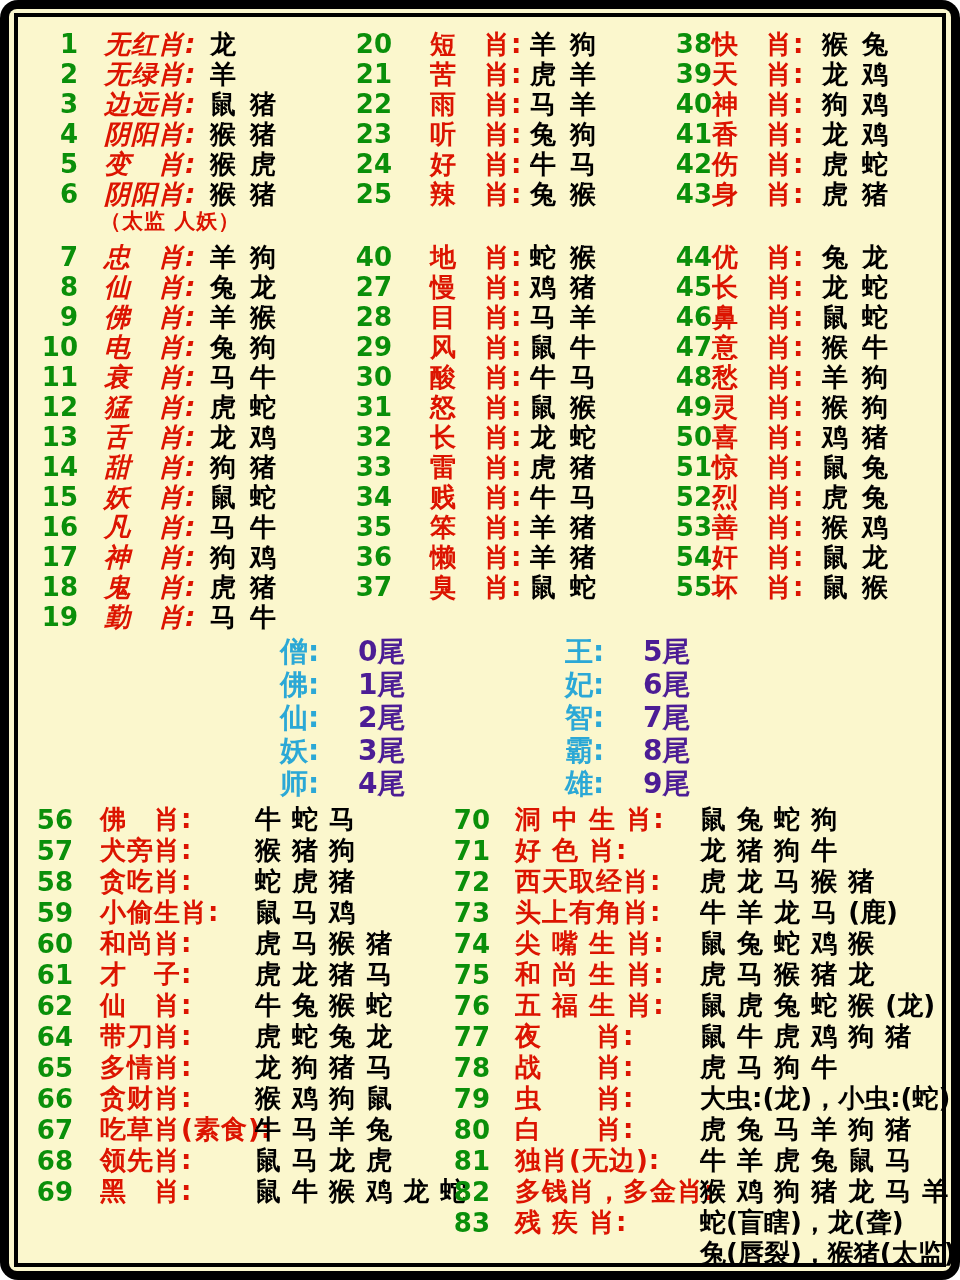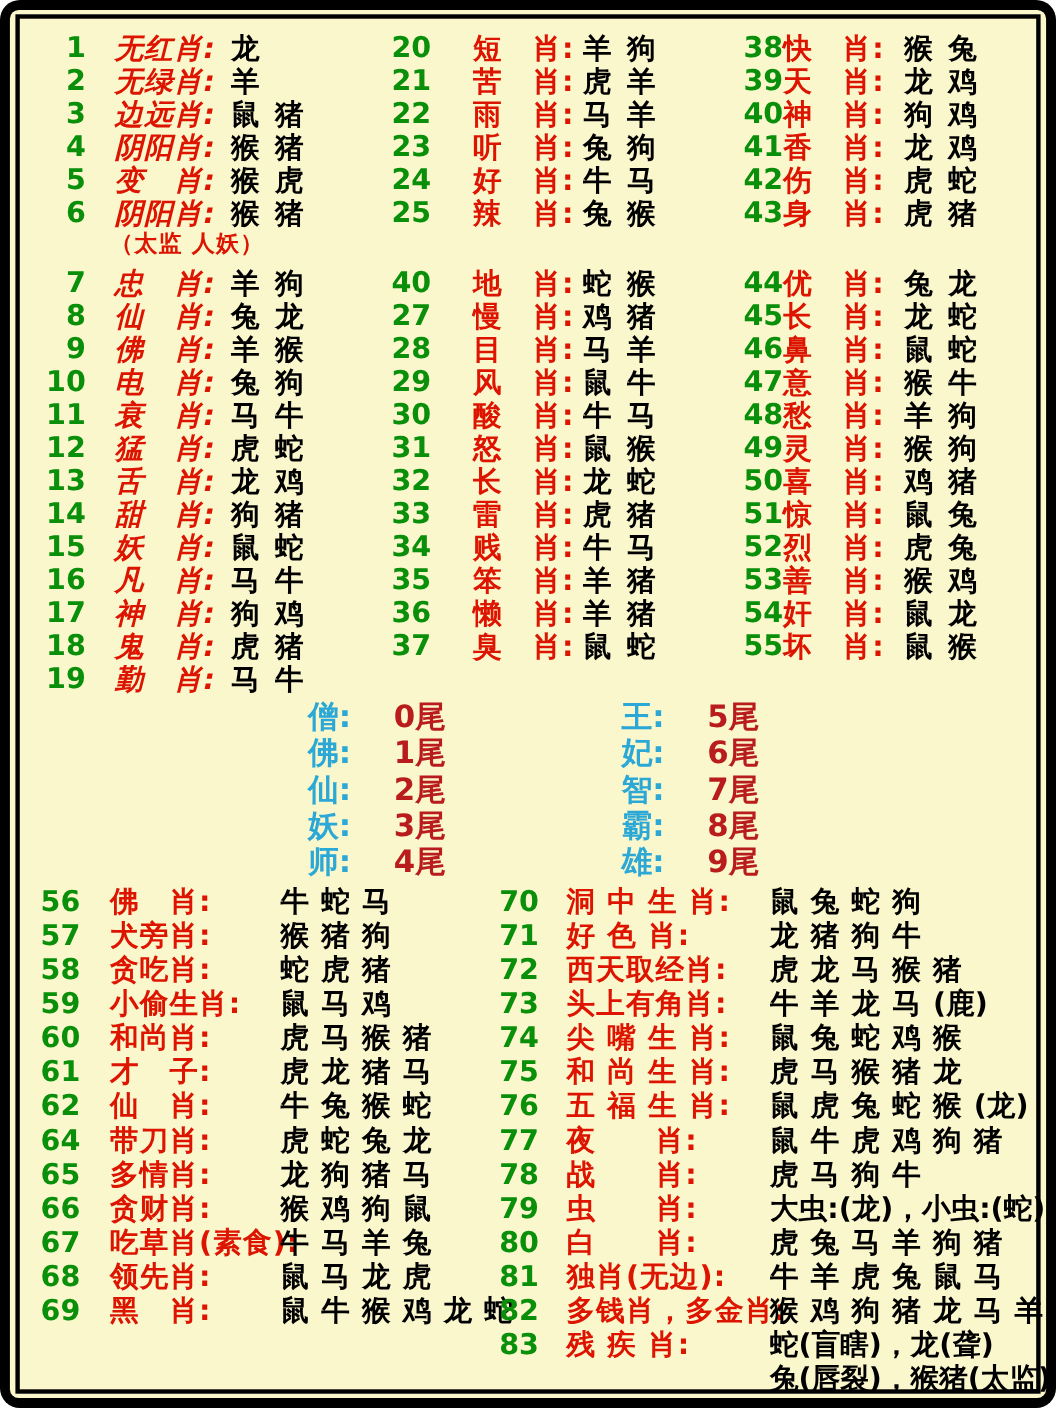--- a/index.html
+++ b/index.html
@@ -26,21 +26,21 @@
   .c2 .num{width:42px;} .c2 .lab{margin-left:38px;width:100px;}
   .c3 .num{width:42px;} .c3 .lab{width:110px;}
 
   .note{color:#DC1400;font-weight:bold;font-size:21px;height:26px;line-height:24px;margin-left:70px;letter-spacing:1px;}
 
   .tailcol{position:absolute;top:618px;}
   .tailcol.t1{left:262px;}
   .tailcol.t2{left:547px;}
   .tail-row{display:flex;align-items:center;height:33px;font-weight:bold;font-size:28px;white-space:nowrap;}
   .tail-lab{color:#2BA8D6;width:62px;flex:none;}
-  .tail-val{color:#b91c1c;margin-left:16px;}
+  .tail-val{color:#4c1d95;margin-left:16px;}
 
   .botcol{position:absolute;top:787px;}
   .botcol.b1{left:10px;width:415px;}
   .botcol.b2{left:427px;width:495px;}
   .botcol .row{height:31px;font-size:26px;}
   .b1 .num{width:45px;} .b1 .lab{margin-left:27px;width:155px;}
   .b2 .num{width:45px;} .b2 .lab{margin-left:25px;width:185px;}
   .botcol .val{word-spacing:2px;}
   .row.cont .num,.row.cont .lab{color:transparent;}
 </style>

